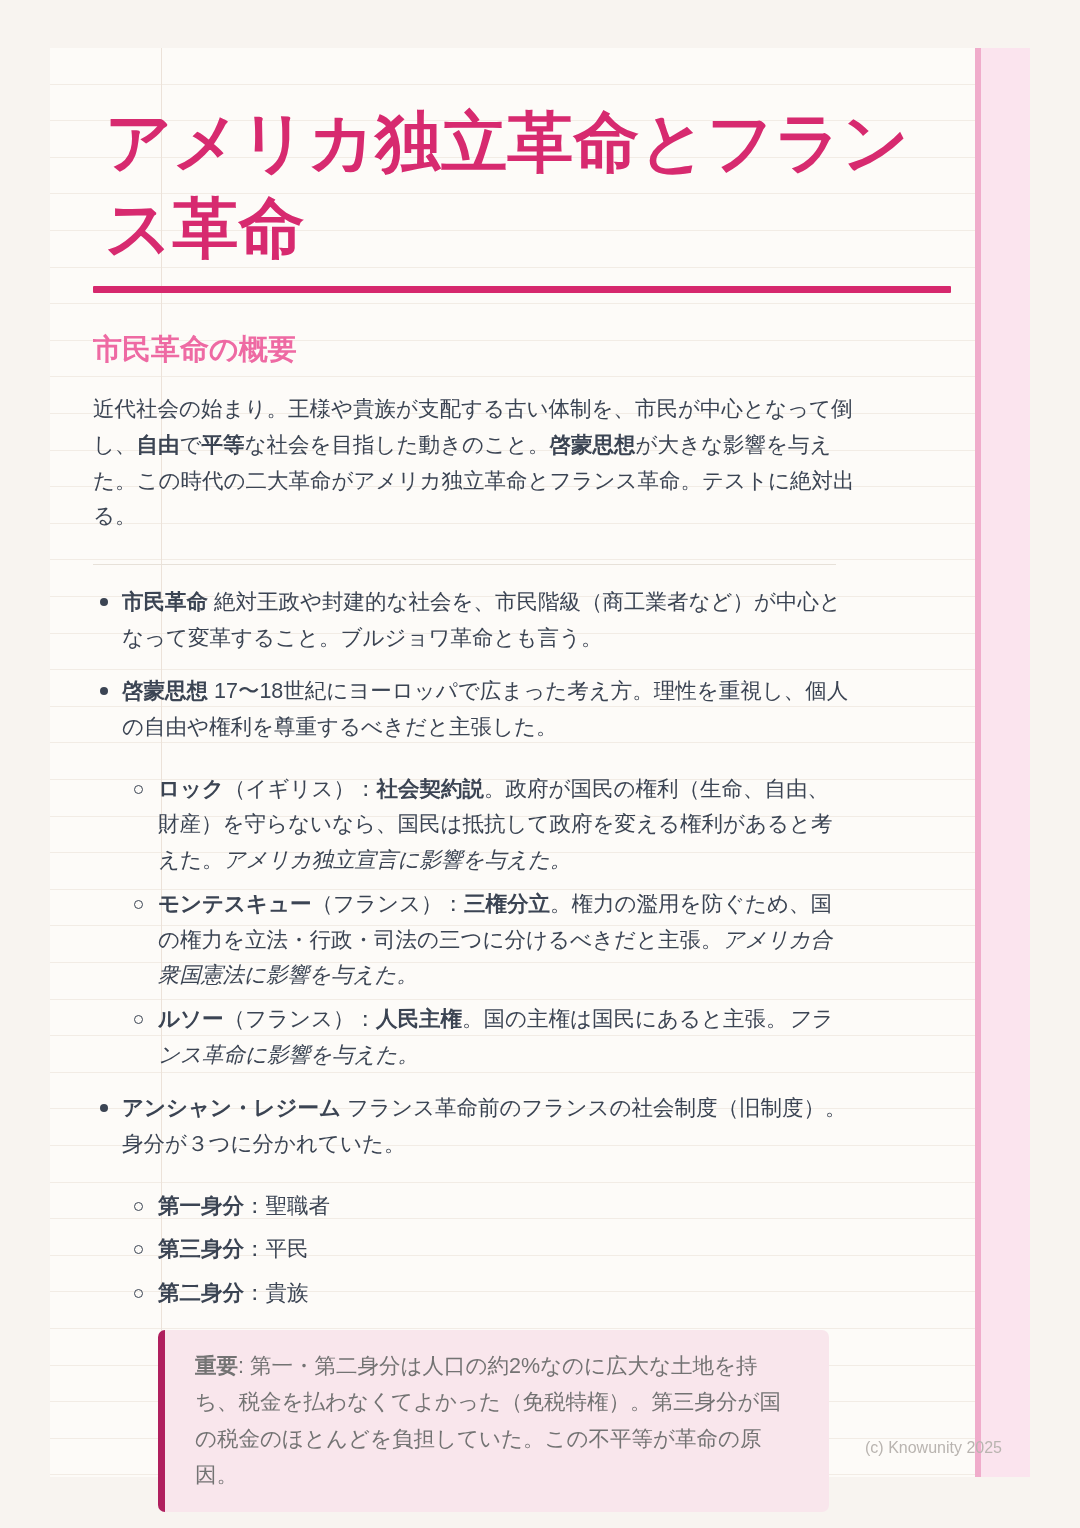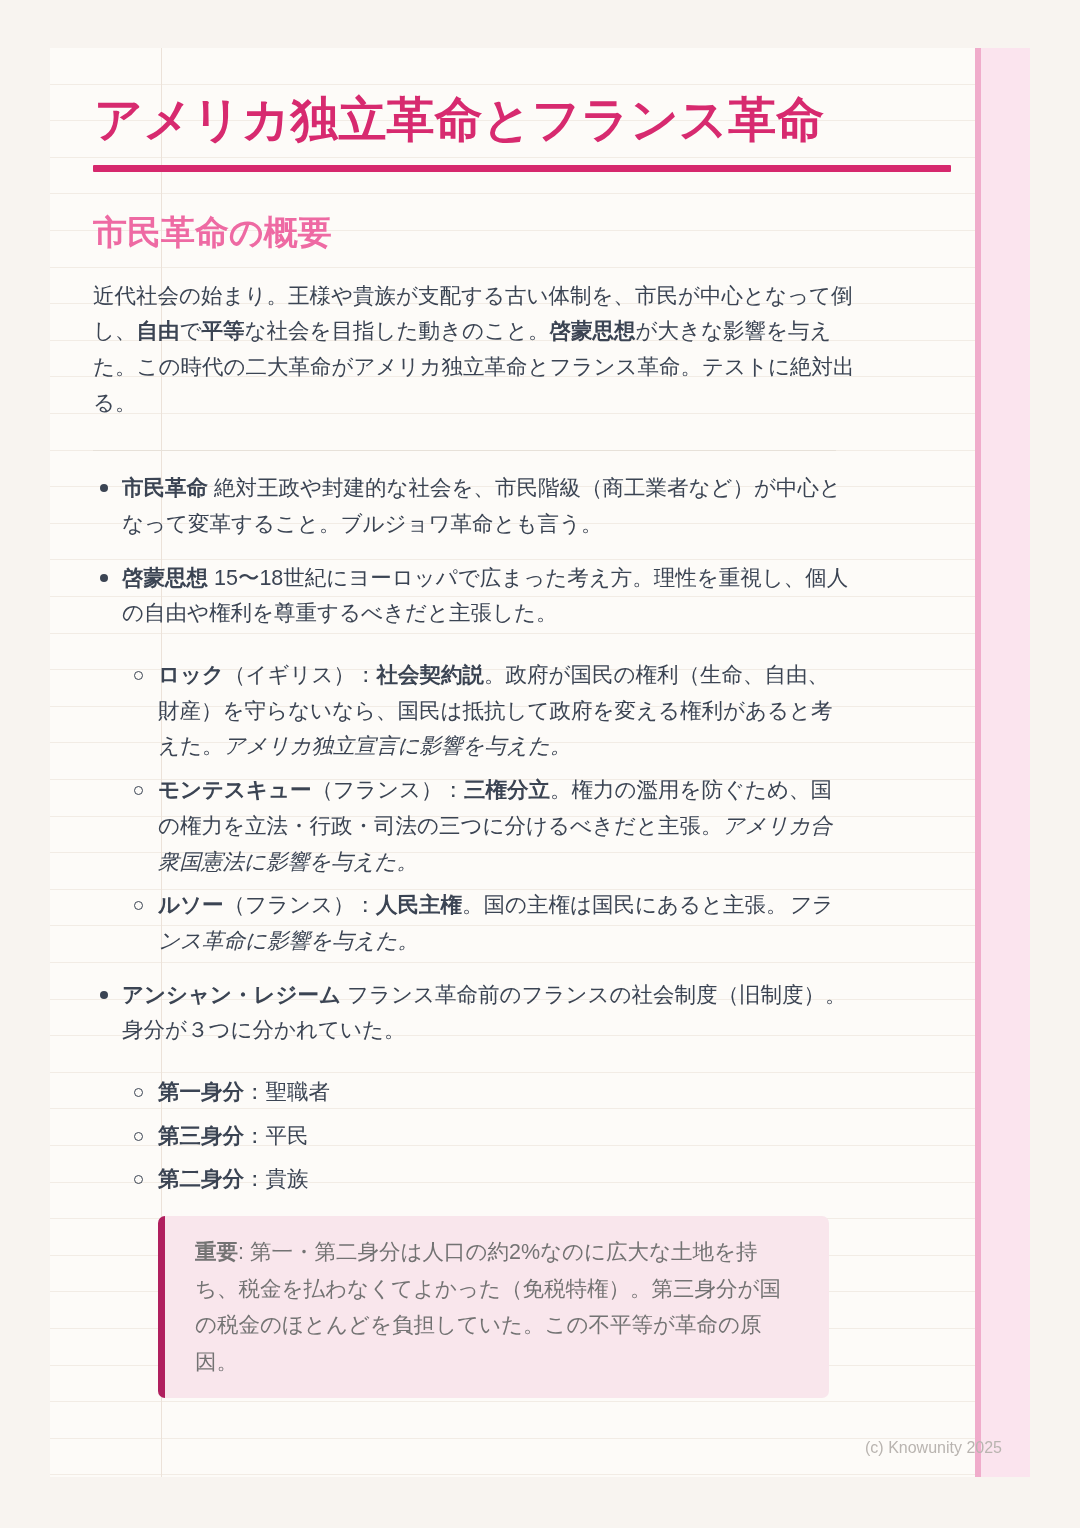--- a/index.html
+++ b/index.html
@@ -23,28 +23,28 @@
     background:#ece2d9;
   }
   .stripe{
     position:absolute;right:0;top:0;bottom:0;width:49px;
     background:#fbe4ee;border-left:6px solid #f0accb;
   }
   .content{
     position:relative;padding:40px 0 0 43px;width:858px;
   }
   h1{
-    margin:1px;font-size:48px;line-height:1.3;font-weight:800;
+    margin:12px;font-size:66px;line-height:1.3;font-weight:800;
     color:#d72a6f;letter-spacing:0;
   }
   .rule{
     width:858px;height:7px;background:#d6286d;margin-top:14px;border-radius:1px;
   }
   h2{
-    margin:38px 0 0 0;font-size:34px;line-height:1.3;font-weight:800;
+    margin:38px 0 0 0;font-size:29px;line-height:1.3;font-weight:800;
     color:#ee6aa3;
   }
   p.body-text{
     margin:24px 0 0 0;font-size:21.5px;line-height:1.66;max-width:766px;
   }
   hr.divider{
     border:none;border-top:1px solid #e7e1d9;margin:29px 0 10px 0;width:743px;
   }
   ul{list-style:none;margin:0;padding:0;}
   ul.l1{margin-top:20px;font-size:21.5px;line-height:1.66;max-width:760px;}
@@ -91,21 +91,21 @@
     <hr class="divider">
 
 
     <ul class="l1">
       <li>
         <span class="marker"></span>
         <span><span class="b">市民革命</span><span> 絶対王政や封建的な社会を、市民階級（商工業者など）が中心となって変革すること。ブルジョワ革命とも言う。</span></span>
       </li>
       <li>
         <span class="marker"></span>
-        <span><span class="b">啓蒙思想</span><span> 15〜18世紀にヨーロッパで広まった考え方。理性を重視し、個人の自由や権利を尊重するべきだと主張した。</span></span>
+        <span><span class="b">啓蒙思想</span><span> 17〜18世紀にヨーロッパで広まった考え方。理性を重視し、個人の自由や権利を尊重するべきだと主張した。</span></span>
         <ul class="l2">
           <li>
             <span class="marker"></span>
             <span><span class="b">ロック</span><span>（イギリス）：</span><span class="b">社会契約説</span><span>。政府が国民の権利（生命、自由、財産）を守らないなら、国民は抵抗して政府を変える権利があると考えた。</span><span class="i">アメリカ独立宣言に影響を与えた。</span></span>
           </li>
           <li>
             <span class="marker"></span>
             <span><span class="b">モンテスキュー</span><span>（フランス）：</span><span class="b">三権分立</span><span>。権力の濫用を防ぐため、国の権力を立法・行政・司法の三つに分けるべきだと主張。</span><span class="i">アメリカ合衆国憲法に影響を与えた。</span></span>
           </li>
           <li>

